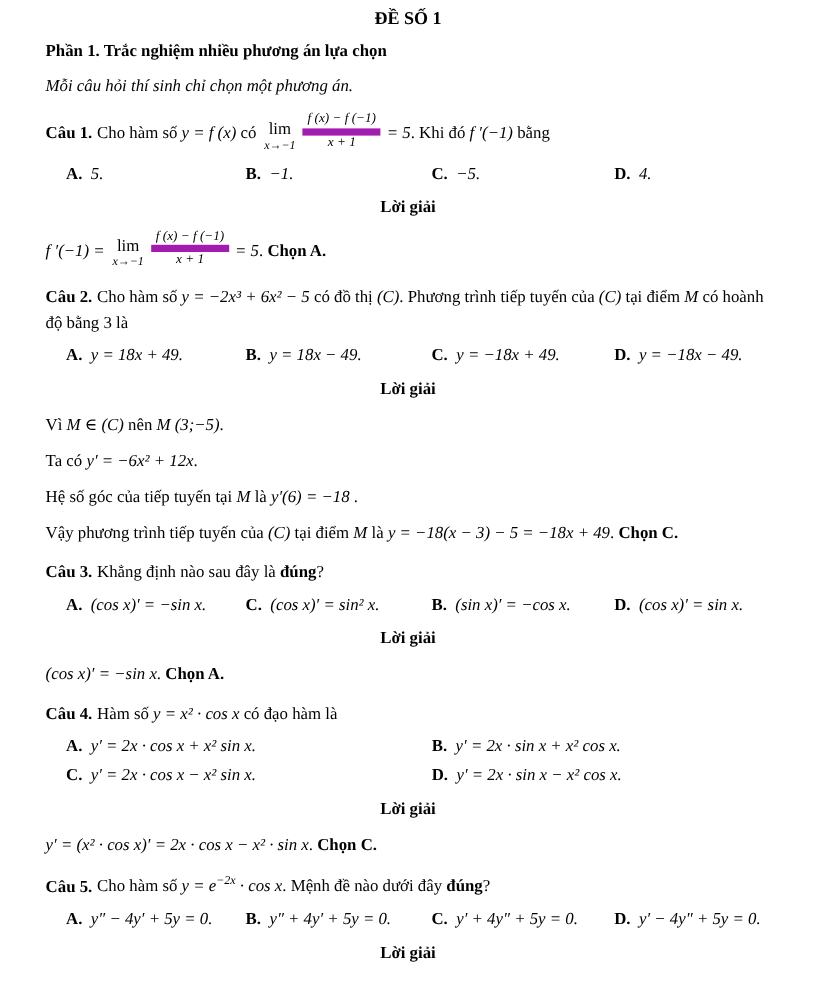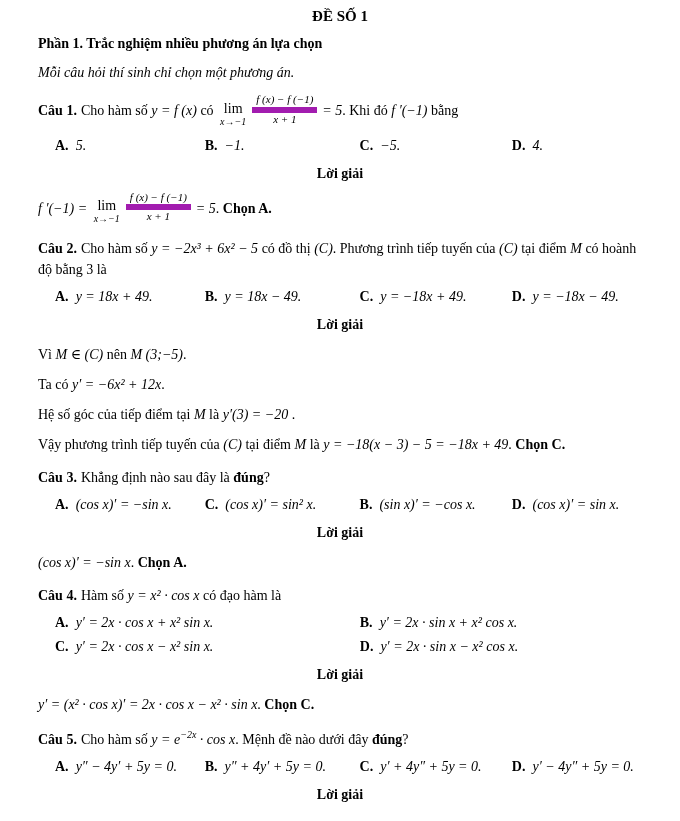--- a/index.html
+++ b/index.html
@@ -72,21 +72,21 @@
       <div class="stem"><span class="qlabel">Câu 2.</span><span class="t">Cho hàm số </span><span class="m">y = −2x³ + 6x² − 5</span><span class="t"> có đồ thị </span><span class="m">(C)</span><span class="t">. Phương trình tiếp tuyến của </span><span class="m">(C)</span><span class="t"> tại điểm </span><span class="m">M</span><span class="t"> có hoành độ bằng 3 là</span></div>
       <div class="options cols4">
         <div class="option"><span class="letter">A.</span><span class="m">y = 18x + 49.</span></div>
         <div class="option"><span class="letter">B.</span><span class="m">y = 18x − 49.</span></div>
         <div class="option"><span class="letter">C.</span><span class="m">y = −18x + 49.</span></div>
         <div class="option"><span class="letter">D.</span><span class="m">y = −18x − 49.</span></div>
       </div>
       <div class="solhead">Lời giải</div>
       <div class="line"><span class="t">Vì </span><span class="m">M ∈ (C)</span><span class="t"> nên </span><span class="m">M (3;−5)</span><span class="t">.</span></div>
       <div class="line"><span class="t">Ta có </span><span class="m">y′ = −6x² + 12x</span><span class="t">.</span></div>
-      <div class="line"><span class="t">Hệ số góc của tiếp điểm tại </span><span class="m">M</span><span class="t"> là </span><span class="m">y′(3) = −20</span><span class="t"> .</span></div>
+      <div class="line"><span class="t">Hệ số góc của tiếp tuyến tại </span><span class="m">M</span><span class="t"> là </span><span class="m">y′(6) = −18</span><span class="t"> .</span></div>
       <div class="line"><span class="t">Vậy phương trình tiếp tuyến của </span><span class="m">(C)</span><span class="t"> tại điểm </span><span class="m">M</span><span class="t"> là </span><span class="m">y = −18(x − 3) − 5 = −18x + 49</span><span class="t">. </span><span class="b">Chọn C.</span></div>
       <div class="stem"><span class="qlabel">Câu 3.</span><span class="t">Khẳng định nào sau đây là </span><span class="b">đúng</span><span class="t">?</span></div>
       <div class="options cols4">
         <div class="option"><span class="letter">A.</span><span class="m">(cos x)′ = −sin x.</span></div>
         <div class="option"><span class="letter">C.</span><span class="m">(cos x)′ = sin² x.</span></div>
         <div class="option"><span class="letter">B.</span><span class="m">(sin x)′ = −cos x.</span></div>
         <div class="option"><span class="letter">D.</span><span class="m">(cos x)′ = sin x.</span></div>
       </div>
       <div class="solhead">Lời giải</div>
       <div class="line"><span class="m">(cos x)′ = −sin x</span><span class="t">. </span><span class="b">Chọn A.</span></div>

